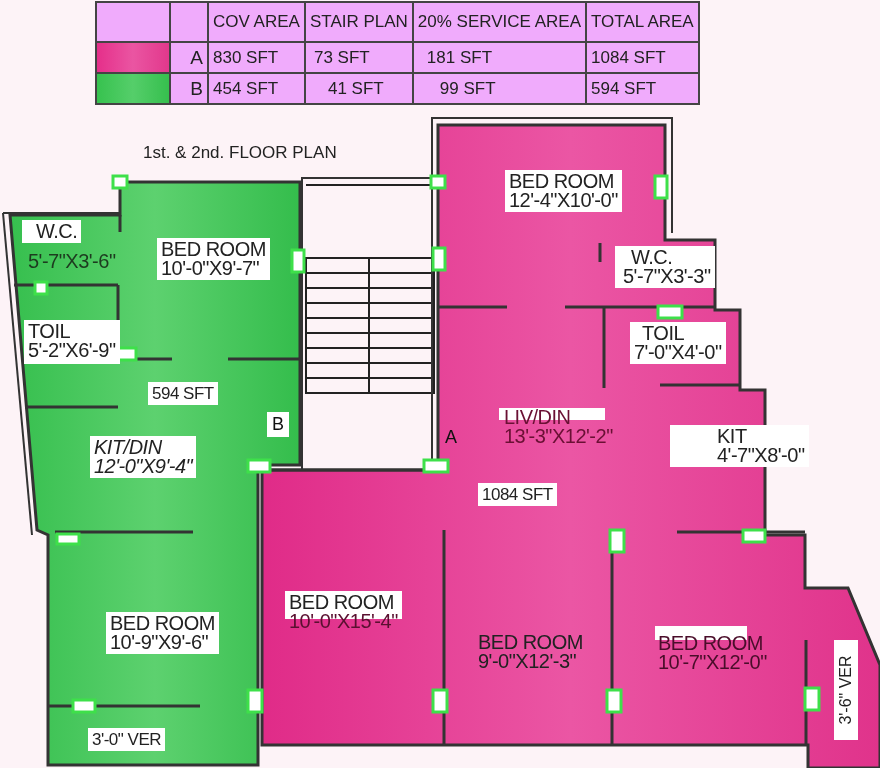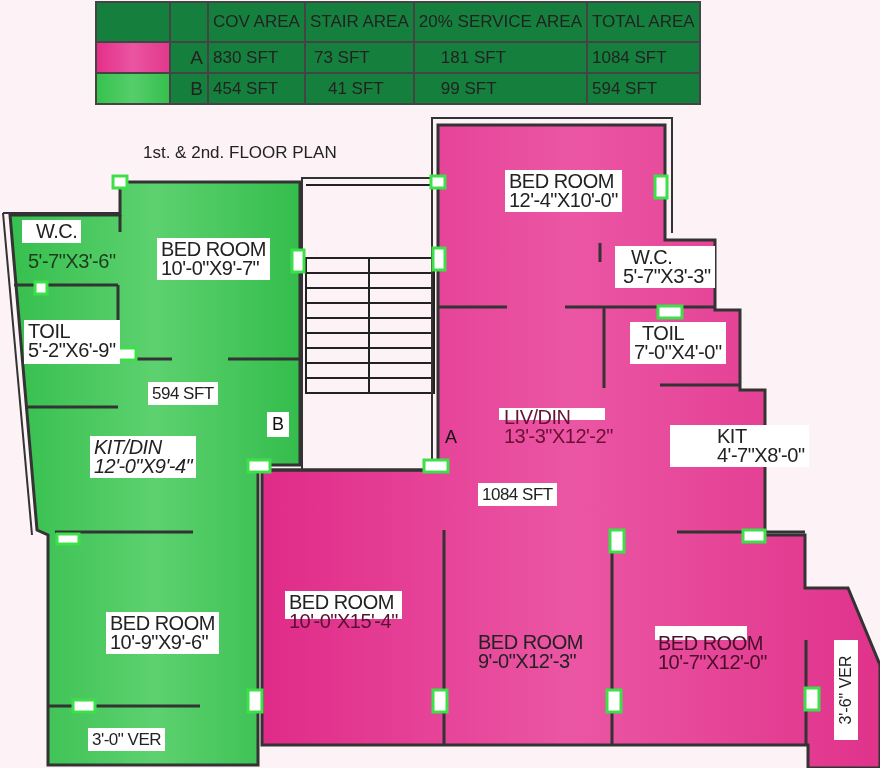--- a/index.html
+++ b/index.html
@@ -4,21 +4,21 @@
 <style>
   html, body { margin: 0; padding: 0; }
   body { width: 880px; height: 768px; position: relative; background: #fdf3f7; overflow: hidden; font-family: "Liberation Sans", sans-serif; }
   #plan { position: absolute; left: 0; top: 0; width: 880px; height: 768px; }
   .lbl { position: absolute; background: #ffffff; color: #222; font-size: 20px; line-height: 19px; padding: 2px 4px; white-space: nowrap; letter-spacing: -0.5px; }
   .lbl .dim { display: block; }
   .nobg { background: transparent; }
   .unit-letter { position: absolute; background: #fff; font-size: 18px; padding: 2px 5px; color: #111; }
   .title { position: absolute; font-size: 17px; color: #222; left: 143px; top: 143px; letter-spacing: 0px; text-align: right; }
   
-  #legend { position: absolute; left: 95px; top: 1px; border-collapse: collapse; background: #15803d; font-size: 17px; color: #222; }
+  #legend { position: absolute; left: 95px; top: 1px; border-collapse: collapse; background: #f0abfc; font-size: 17px; color: #222; }
   #legend td { border: 2px solid #444; padding: 0 4px; height: 38px; white-space: nowrap; }
   #legend tr.row td { height: 29px; }
   #legend .swatch { width: 72px; padding: 0; }
   #legend .key { width: 28px; text-align: right; font-size: 19px; }
   .sw-a { background: linear-gradient(90deg,#e52f8a,#ea55a2,#e2388c); }
   .sw-b { background: linear-gradient(90deg,#37c24f,#55ce6a,#36bf4e); }
   .vtext { position: absolute; left: 834px; top: 640px; width: 24px; height: 100px; background: #fff; }
   .vtext span { position: absolute; left: 50%; top: 50%; transform: translate(-50%,-50%) rotate(-90deg); font-size: 16px; white-space: nowrap; color: #222; }
 </style>
 </head>
@@ -109,30 +109,30 @@
     <rect x="805" y="688" width="14" height="22"></rect>
   </g>
 </svg>
 
 <table id="legend">
   <tbody>
       <tr>
     <td class="swatch"></td>
     <td class="key"></td>
     <td>COV AREA</td>
-    <td>STAIR AREA</td>
+    <td>STAIR PLAN</td>
     <td>20% SERVICE AREA</td>
     <td>TOTAL AREA</td>
   </tr>
   <tr class="row">
     <td class="swatch sw-a"></td>
     <td class="key">A</td>
     <td>830 SFT</td>
     <td style="padding-left:8px">73 SFT</td>
-    <td style="padding-left:26px">181 SFT</td>
+    <td style="padding-left:13px">181 SFT</td>
     <td>1084 SFT</td>
   </tr>
   <tr class="row">
     <td class="swatch sw-b"></td>
     <td class="key">B</td>
     <td>454 SFT</td>
     <td style="padding-left:22px">41 SFT</td>
     <td style="padding-left:26px">99 SFT</td>
     <td>594 SFT</td>
   </tr>

